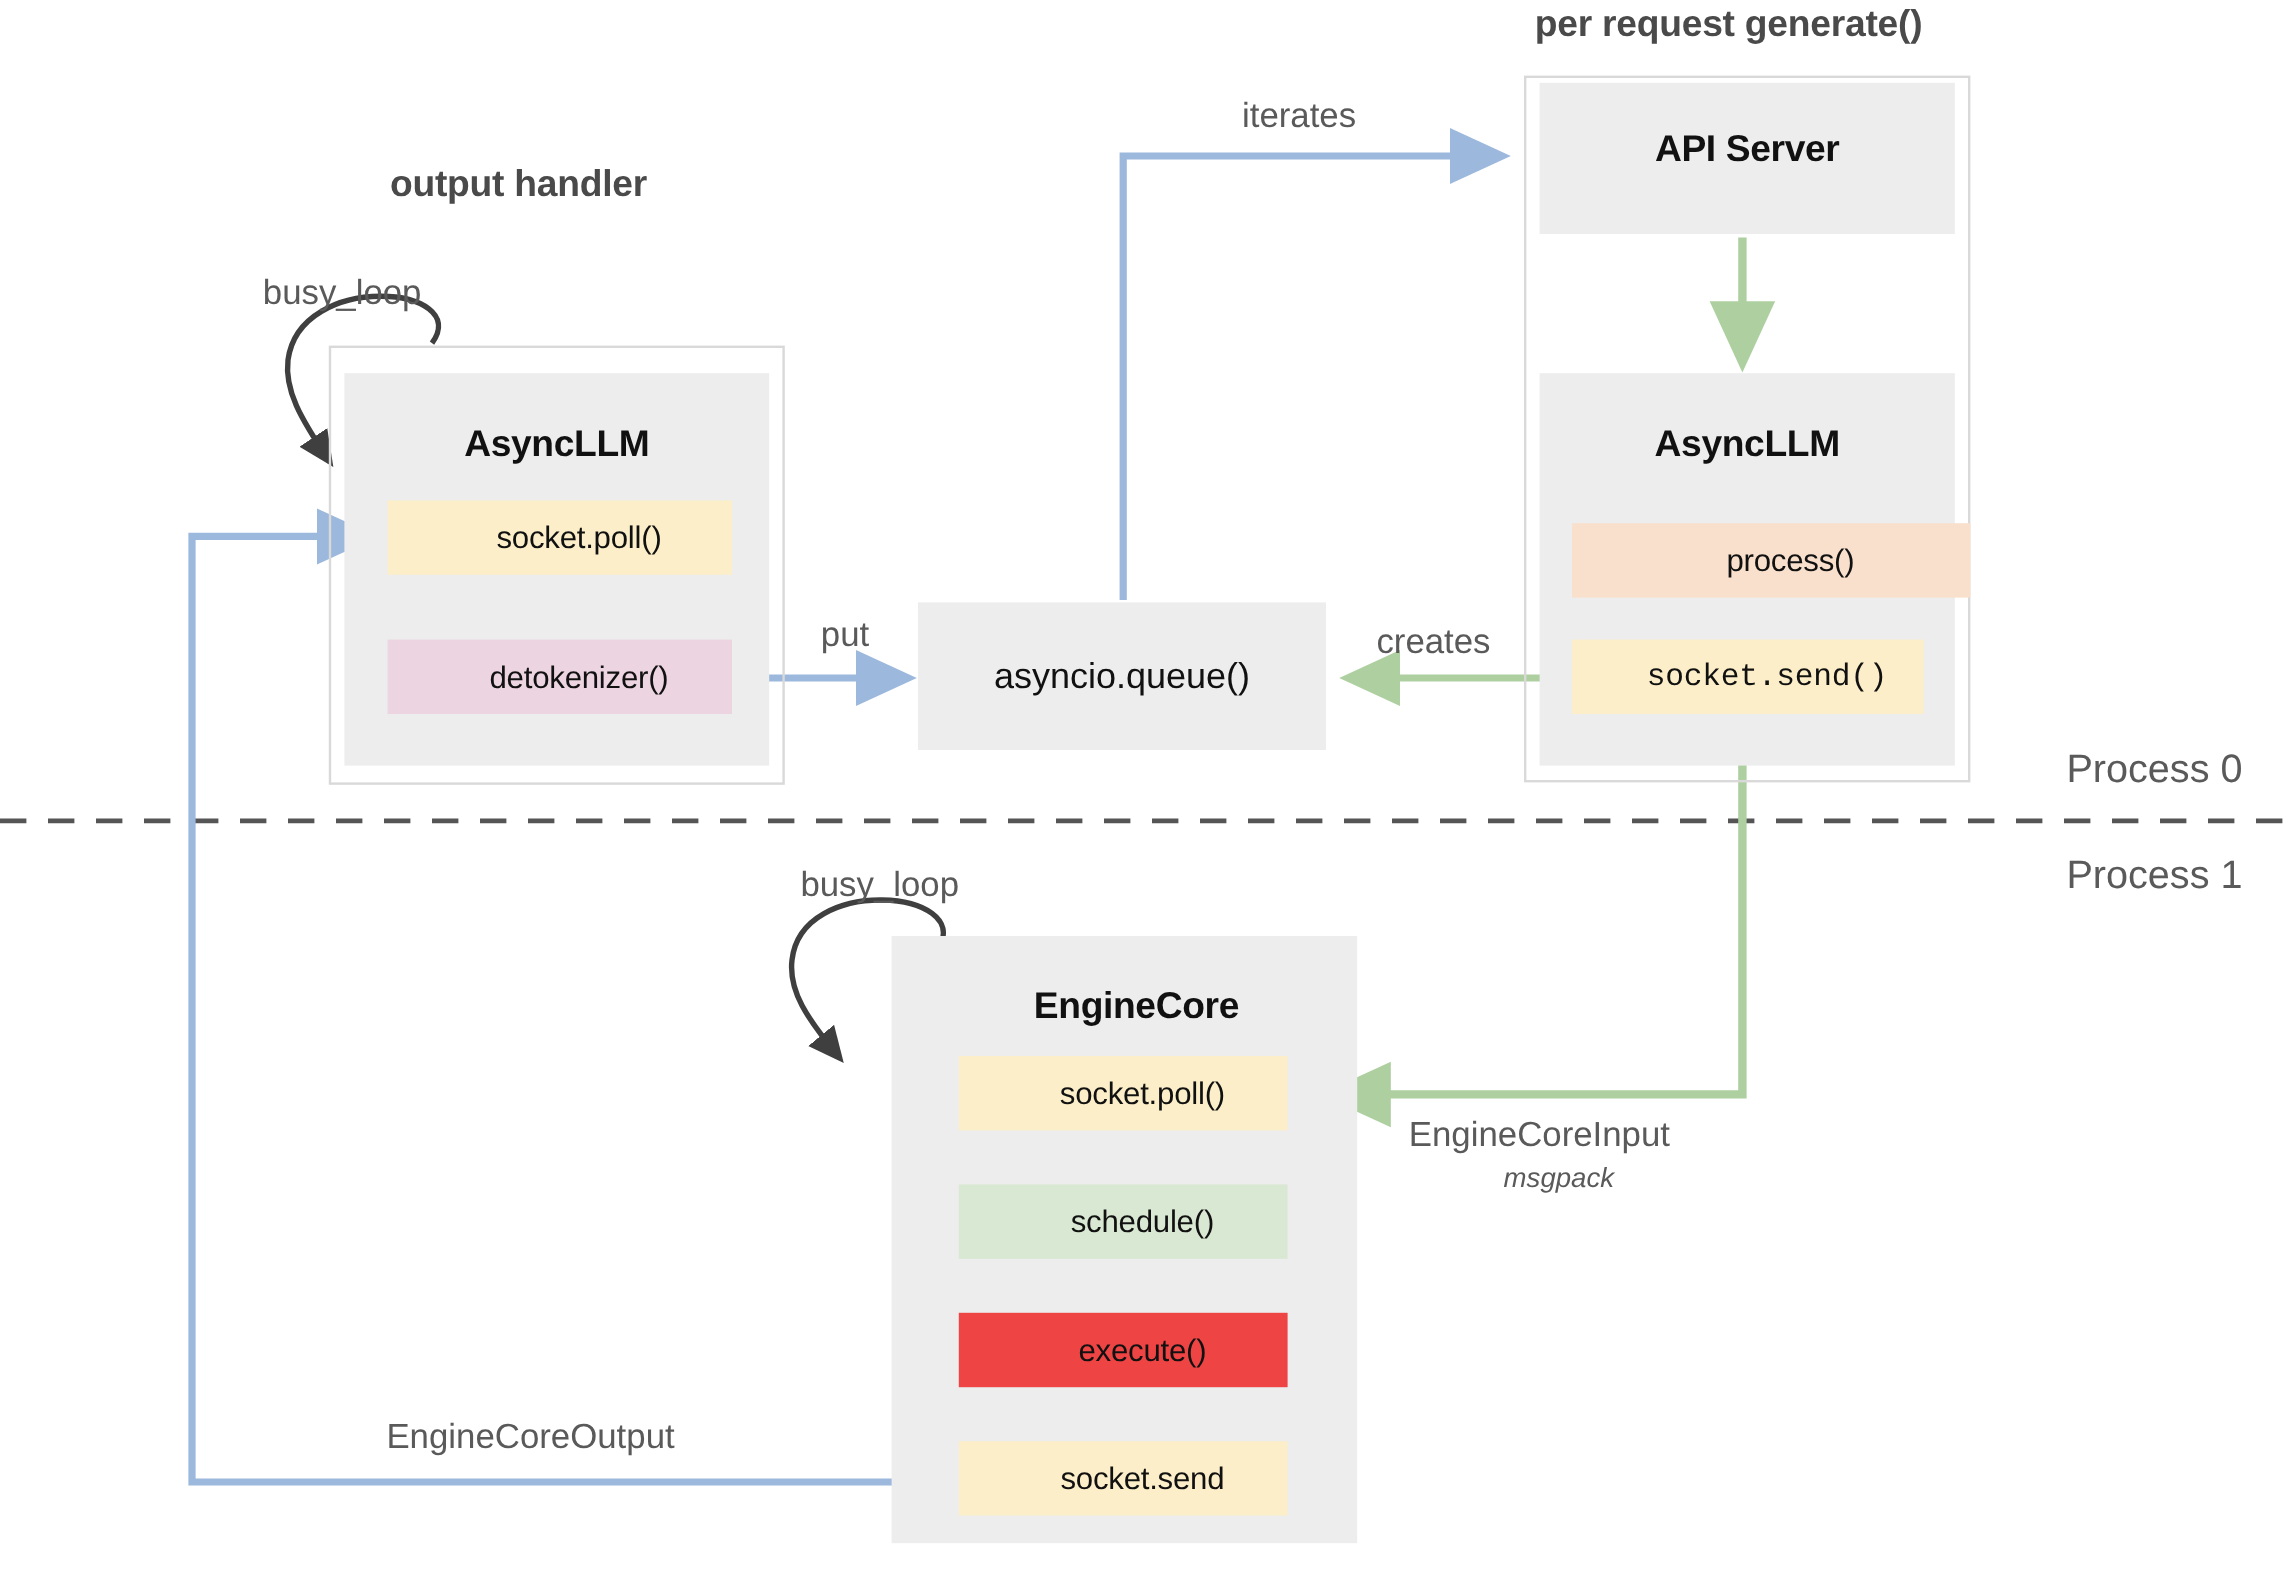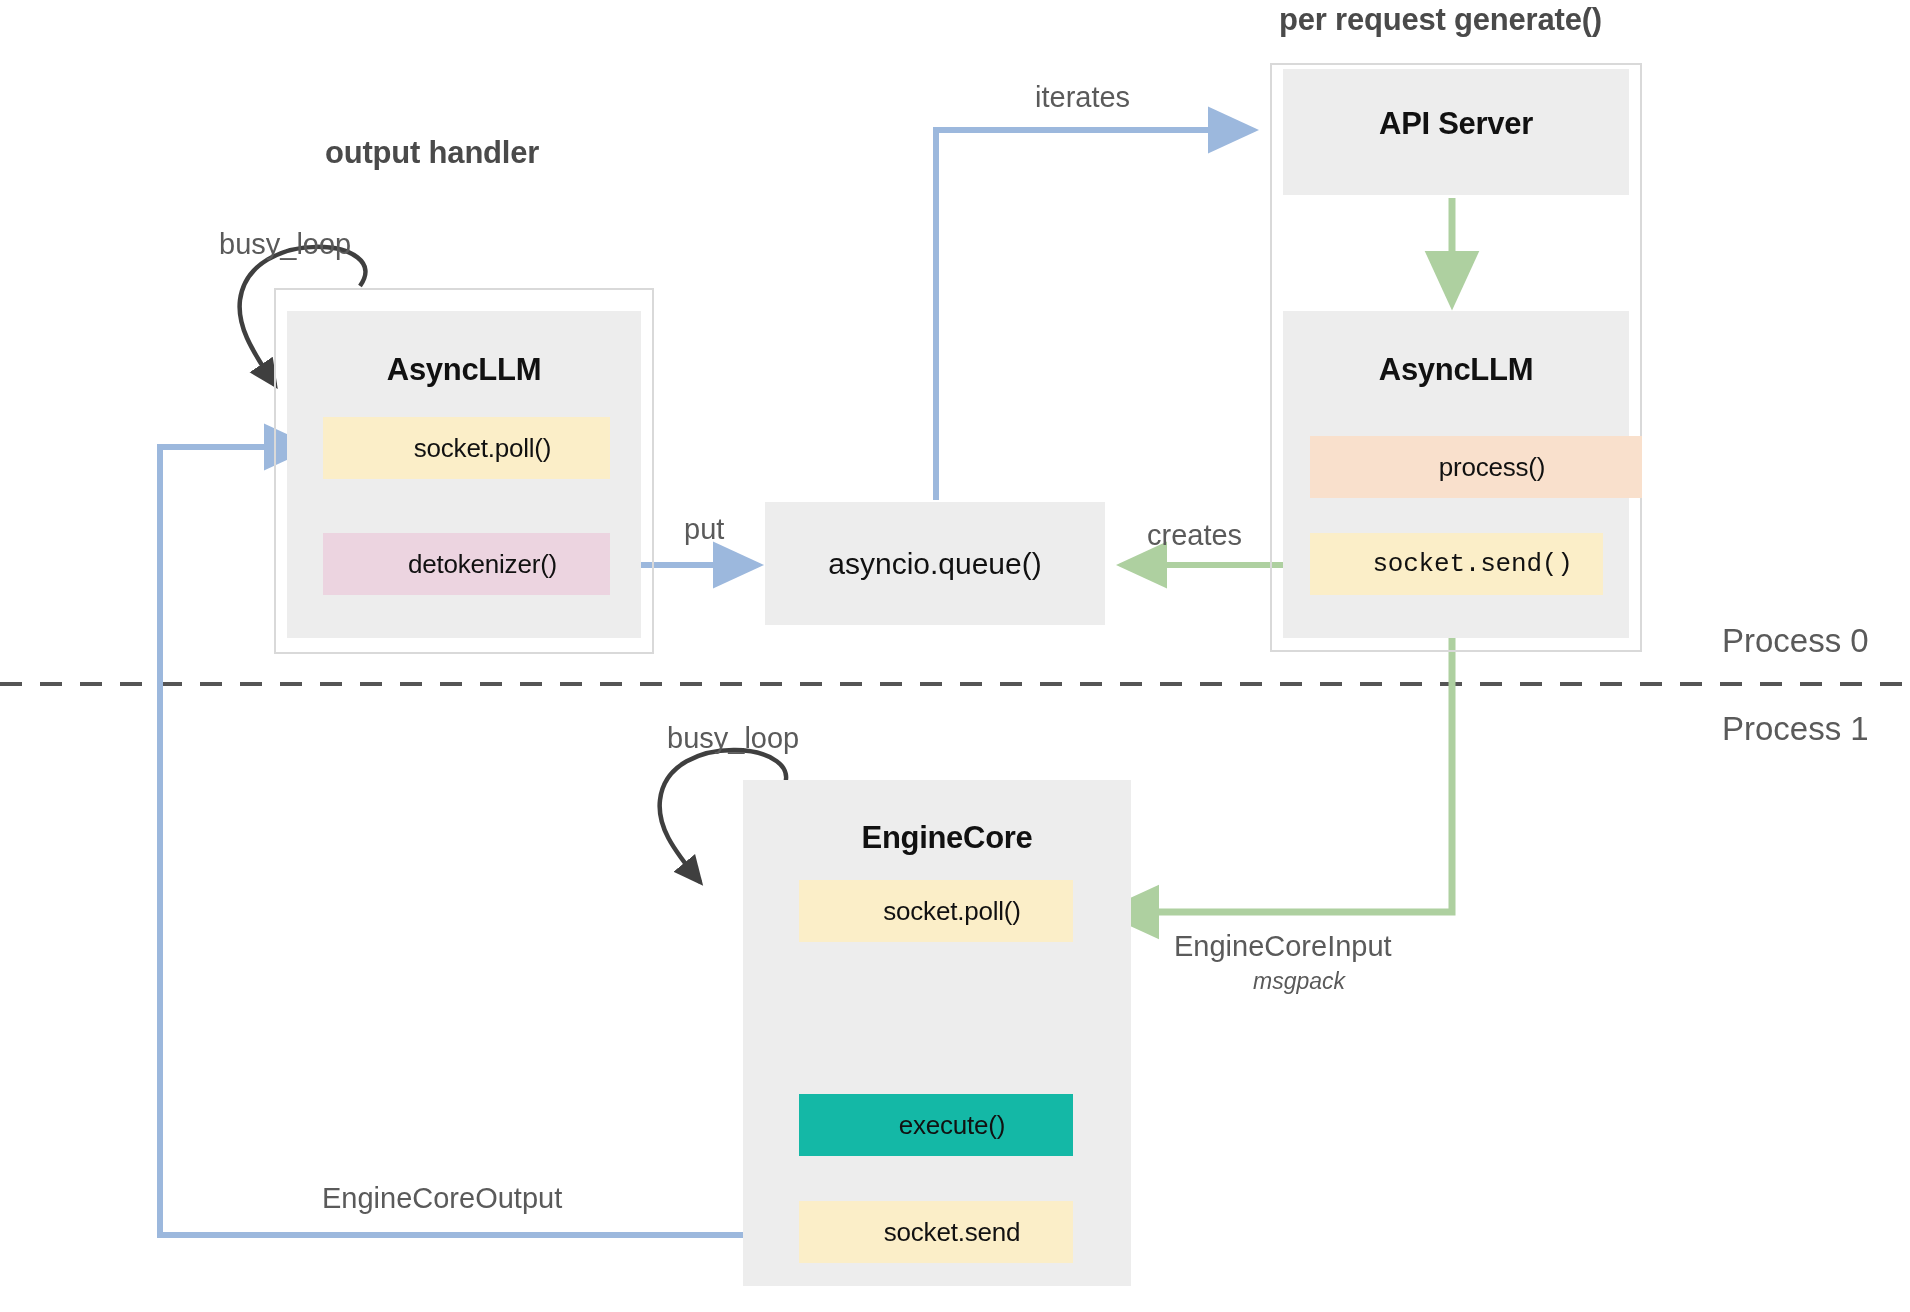--- a/index.html
+++ b/index.html
@@ -73,21 +73,21 @@
     justify-content: center;
     font-size: 26px;
     color: #111111;
     letter-spacing: -0.2px;
     padding-left: 32px;
   }
   .chip-yellow { background: #fbeec8; }
   .chip-pink   { background: #ecd4e0; }
   .chip-peach  { background: #f9e0cc; }
   .chip-green  { background: #d9e8d2; }
-  .chip-blue   { background: #14b8a6; }
+  .chip-blue   { background: #ef4444; }
   
   .edge-label {
     position: absolute;
     font-size: 29px;
     color: #5a5a5a;
     white-space: nowrap;
   }
   .edge-label.small-italic {
     font-size: 23px;
     font-style: italic;
@@ -170,20 +170,21 @@
   <div class="chip chip-peach" style="left:1310px; top:436px; width:332px; height:62px;">process()</div>
 
   <div class="chip chip-yellow" style="left:1310px; top:533px; width:293px; height:62px;font-family:Liberation Mono, monospace;">socket.send()</div>
 
   <div class="comp-box" style="left:743px; top:780px; width:388px; height:506px;">
     <div class="comp-title" style="top:40px;padding-left:20px;">EngineCore</div>
   </div>
 
   <div class="chip chip-yellow" style="left:799px; top:880px; width:274px; height:62px;">socket.poll()</div>
 
+  <div class="chip chip-green" style="left:799px; top:987px; width:274px; height:62px;">schedule()</div>
 
   <div class="chip chip-blue" style="left:799px; top:1094px; width:274px; height:62px;">execute()</div>
 
   <div class="chip chip-yellow" style="left:799px; top:1201px; width:274px; height:62px;">socket.send</div>
 
   <div class="edge-label" style="left:219px; top:228px;">busy_loop</div>
 
   <div class="edge-label" style="left:667px; top:722px;">busy_loop</div>
 
   <div class="edge-label" style="left:1035px; top:81px;">iterates</div>

